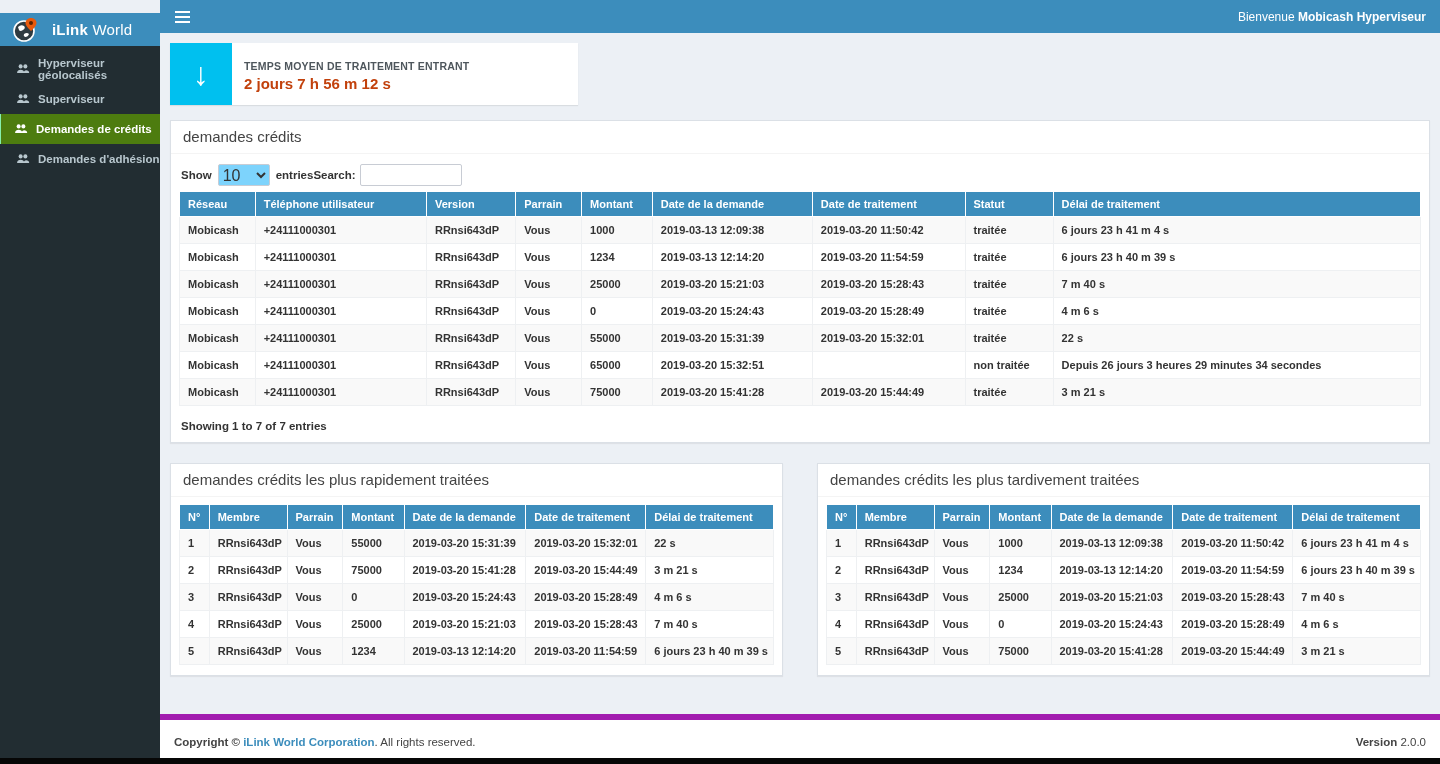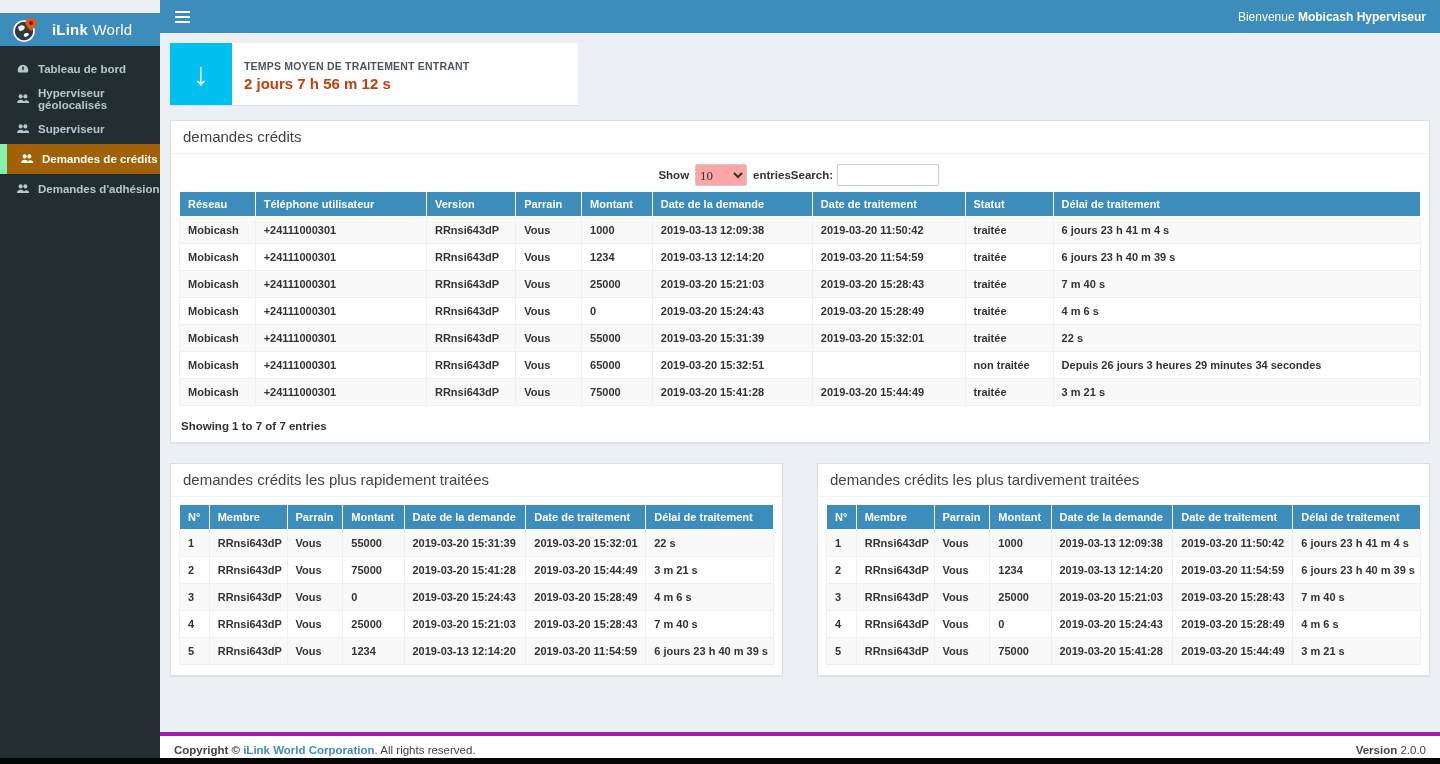--- a/index.html
+++ b/index.html
@@ -13,21 +13,21 @@
           padding-left:12px; color:#fff; }
   .logo-text { font-size:15px; margin-left:14px; letter-spacing:.2px; }
   .logo-text b { font-weight:bold; }
   .logo-text span { font-weight:normal; }
   .menu { padding-top:8px; }
   .menu-item { height:30px; display:flex; align-items:center; padding-left:12px;
                color:#b8c7ce; font-size:11.5px; font-weight:bold; cursor:pointer;
                border-left:3px solid transparent; }
   .menu-item .mi-icon { width:15px; height:15px; margin-right:8px; flex:0 0 15px;
                display:flex; align-items:center; justify-content:center; }
-  .menu-item.active { background:#a16207; color:#fff; border-left:7px solid #86efac; }
+  .menu-item.active { background:#4d7c0f; color:#fff; border-left:1px solid #86efac; }
   .mi-icon svg { width:14px; height:14px; fill:currentColor; }
 
   
   .main { margin-left:160px; display:flex; flex-direction:column; height:764px; }
   .navbar { height:33px; background:#3c8dbc; display:flex; align-items:center;
             justify-content:space-between; flex:0 0 33px; }
   .hamburger { width:44px; height:33px; display:flex; flex-direction:column;
                align-items:center; justify-content:center; gap:3px; cursor:pointer; }
   .hamburger i { display:block; width:15px; height:2px; background:#fff; }
   .welcome { color:#fff; font-size:12px; padding-right:14px; }
@@ -46,26 +46,26 @@
   .stat-value { font-size:15px; font-weight:bold; color:#c2410c; margin-top:3px; }
 
   
   .box { background:#fff; border:1px solid #dbe0e6; box-shadow:0 1px 1px rgba(0,0,0,.06); }
   .box-main { margin-top:15px; }
   .box-header { padding:7px 12px; border-bottom:1px solid #f4f4f4; }
   .box-title { font-size:15px; color:#444; font-weight:normal; }
   .box-body { padding:8px 8px 10px 8px; }
 
   
-  .dt-controls { display:flex; align-items:center; justify-content:flex-end;
-                 margin:2px 2px 6px 18px; }
+  .dt-controls { display:flex; align-items:center; justify-content:flex-start;
+                 margin:2px 2px 6px 2px; }
   .dt-length { font-size:11.5px; font-weight:bold; color:#333; display:flex;
                align-items:center; gap:6px; }
-  .dt-length select { width:52px; height:22px; font-size:13px; border:1px solid #c8ccd4;
-               border-radius:2px; background:#fca5a5; color:#333;font-family:Liberation Serif, serif; }
+  .dt-length select { width:52px; height:22px; font-size:16px; border:1px solid #c8ccd4;
+               border-radius:2px; background:#7dd3fc; color:#333; }
   .dt-search { font-size:11.5px; font-weight:bold; color:#333; display:flex;
                align-items:center; gap:4px; padding-right:480px; }
   .dt-search input { width:102px; height:22px; border:1px solid #c8ccd4;
                border-radius:2px; font-size:11px; padding:0 4px; }
 
   
   table { width:100%; border-collapse:collapse; table-layout:fixed; }
   th { background:#3c8dbc; color:#fff; font-size:11px; font-weight:bold;
        text-align:left; padding:6px 8px; border:1px solid rgba(255,255,255,.45);
        border-top:none; white-space:nowrap; overflow:hidden; }
@@ -91,51 +91,43 @@
               border:1px solid #ddd; padding:6px 11px; margin-left:-1px; cursor:pointer; }
   .page-btn.first { border-radius:3px 0 0 3px; margin-left:0; }
   .page-btn.last { border-radius:0 3px 3px 0; }
   .page-btn.active { background:#3c8dbc; border-color:#3c8dbc; color:#fff; }
 
   
   .bottom-row { display:flex; gap:34px; margin-top:20px; }
   .bottom-row .box { flex:1 1 0; }
 
   
-  .footer { flex:0 0 32px; background:#fff; border-top:4px solid #a21caf;
+  .footer { flex:0 0 32px; background:#fff; border-top:6px solid #a21caf;
             display:flex; align-items:center; justify-content:space-between;
-            padding:8px 14px; font-size:11.5px; color:#444; }
+            padding:16px 14px; font-size:11.5px; color:#444; }
   .footer b { font-weight:bold; }
   .footer a { color:#3c8dbc; font-weight:bold; text-decoration:none; cursor:pointer; }
   .bottom-strip { position:fixed; left:0; bottom:0; width:1440px; height:6px;
                   background:#060606; z-index:20; }
 </style>
 </head>
 <body>
 
 <div class="sidebar">
   <div class="logo">
     <svg width="26" height="26" viewBox="0 0 26 26">
       <circle cx="12" cy="14" r="10" fill="#2f3b41" stroke="#fff" stroke-width="1.6"></circle>
       <path d="M6 10 Q9 7 12 9 Q14 11 11 13 Q8 15 7 13 Z" fill="#fff"></path>
       <path d="M12 17 Q15 15 17 17 Q16 20 13 20 Q11 19 12 17 Z" fill="#fff"></path>
       <path d="M19 1 C22 1 24.5 3.2 24.5 6 C24.5 9.4 19 14 19 14 C19 14 13.5 9.4 13.5 6 C13.5 3.2 16 1 19 1 Z" fill="#e8590c"></path>
       <circle cx="19" cy="6" r="2" fill="#5a2100"></circle>
     </svg>
     <div class="logo-text"><b>iLink</b>&nbsp;<span>World</span></div>
   </div>
   <div class="menu">
-    <div class="menu-item">
-      <span class="mi-icon">
-        <svg viewBox="0 0 16 16">
-            <path d="M8 3a6 6 0 0 0-6 6c0 1.1.3 2.1.8 3h10.4c.5-.9.8-1.9.8-3a6 6 0 0 0-6-6zm0 2a1 1 0 0 1 1 1l-.3 3.2a.8.8 0 0 1-1.4 0L7 6a1 1 0 0 1 1-1z"></path>
-          </svg>
-      </span>
-      <span>Tableau de bord</span>
-    </div>
     <div class="menu-item">
       <span class="mi-icon">
         <svg viewBox="0 0 16 16">
             <circle cx="5.3" cy="5" r="2.3"></circle>
             <circle cx="10.7" cy="5" r="2.3"></circle>
             <path d="M1.2 12.5c0-2.3 1.9-3.6 4.1-3.6s4.1 1.3 4.1 3.6z"></path>
             <path d="M8.6 12.5c.2-1.9 1.5-3.1 3-3.1 2 0 3.5 1.3 3.5 3.1z"></path>
           </svg>
       </span>
       <span>Hyperviseur géolocalisés</span>

